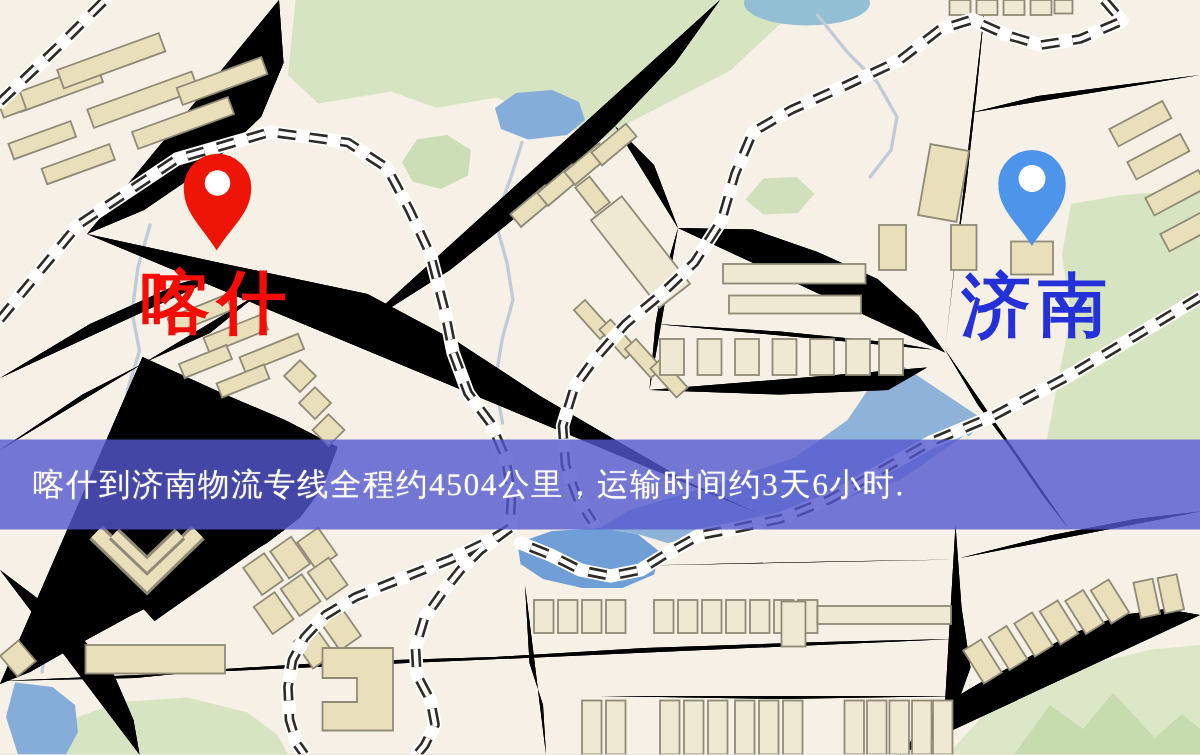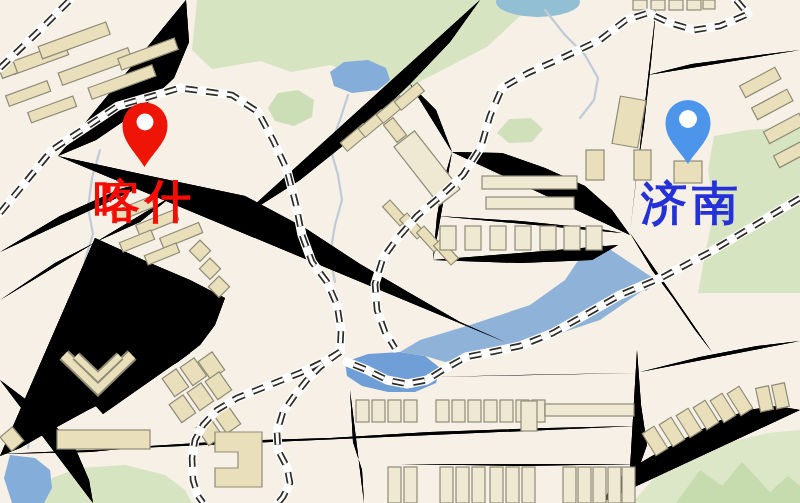--- a/index.html
+++ b/index.html
@@ -295,14 +295,17 @@
     <g>
       <path d="M144.5,167 C 133,149 122.5,141.5 122.5,125 A 22.5,22.5 0 1 1 167.5,125 C 167.5,141.5 156,149 144.5,167 Z" fill="#ee1506"></path>
       <circle cx="145" cy="122" r="8.5" fill="#ffffff"></circle>
     </g>
     <g>
       <path d="M688,164 C 676.5,146.5 665.5,139 665.5,122.5 A 22.5,22.5 0 1 1 710.5,122.5 C 710.5,139 699.5,146.5 688,164 Z" fill="#4d95ea"></path>
       <circle cx="688" cy="119" r="9" fill="#ffffff"></circle>
     </g>
   </svg>
 
+  <div class="banner">
+    <span class="txt">喀什到济南物流专线全程约4504公里，运输时间约3天6小时.</span>
+  </div>
 
 </div>
 
 </body></html>

